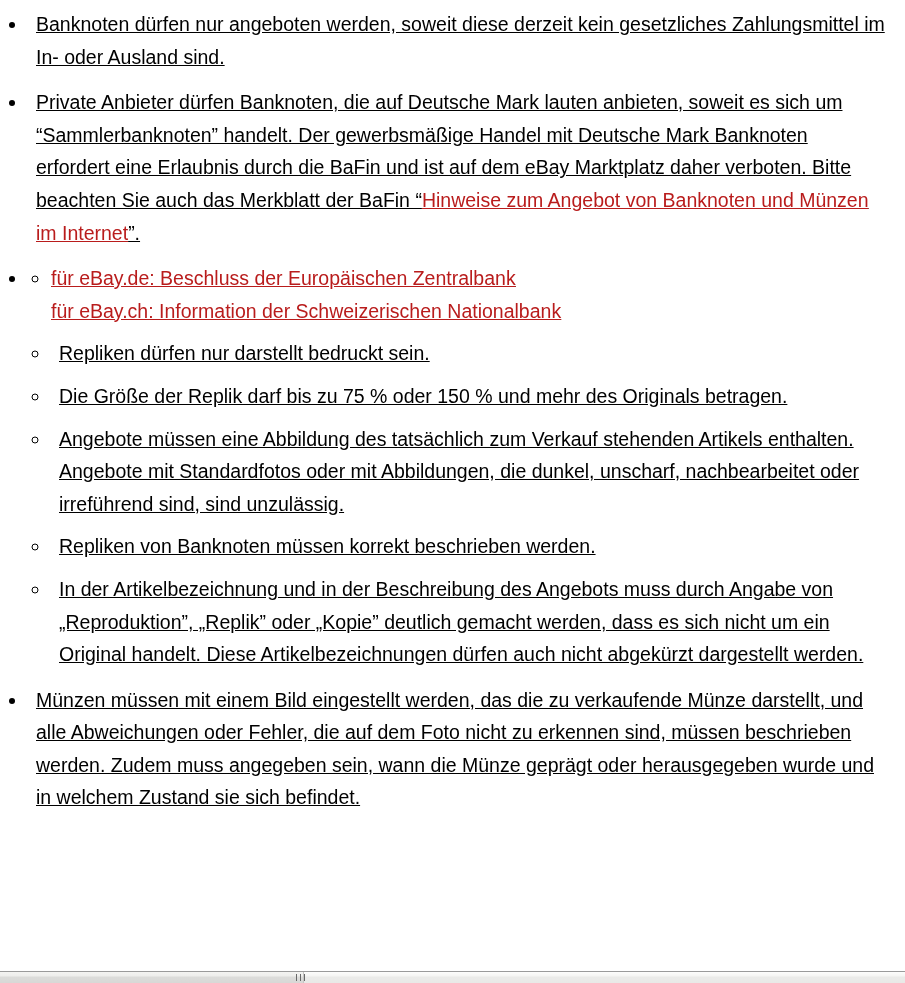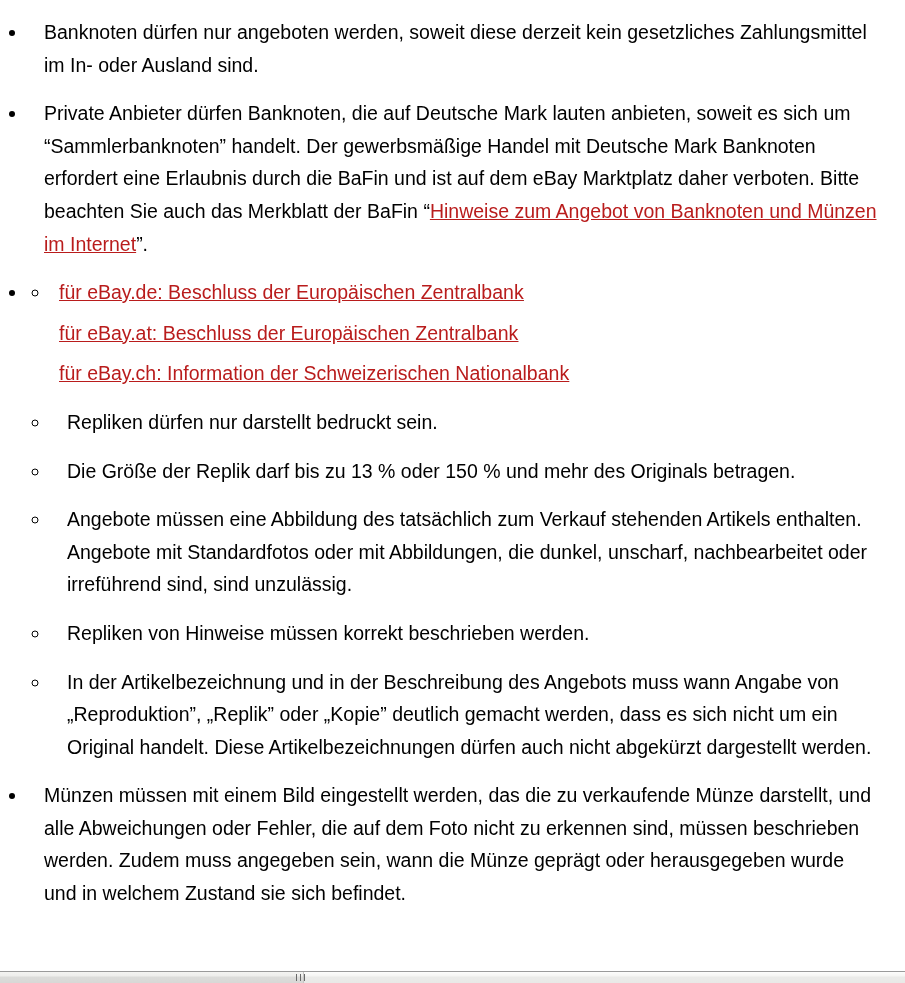--- a/index.html
+++ b/index.html
@@ -22,27 +22,27 @@
     padding: 0 12px 0 28px;
     list-style: disc;
   }
   ul.outer > li { margin-bottom: 13px; }
   ul.inner {
     margin: 2px 0 7px 0;
     padding: 0 0 0 23px;
     list-style: circle;
   }
   ul.inner > li { margin-bottom: 10px; }
-  p { margin: 16px; padding: 0; }
+  p { margin: 8px; padding: 0; text-decoration: underline; }
   .lnk {
     color: #b91c1c;
     text-decoration: underline;
     cursor: pointer;
   }
-  .linkline { margin: 8px; text-decoration: underline; }
+  .linkline { margin: 0; text-decoration: underline; }
   
   .bottom-bar {
     position: fixed;
     left: 0;
     bottom: 0;
     width: 905px;
     height: 11px;
     border-top: 1px solid #9a9a9a;
     background: linear-gradient(to bottom, #fdfdfc 0px, #f5f5f3 4px, #ebebe9 5px, #e9e9e7 11px);
   }
@@ -82,42 +82,41 @@
 
     <li>
       <p><span>Private Anbieter dürfen Banknoten, die auf Deutsche Mark lauten anbieten, soweit es sich um “Sammlerbanknoten” handelt. Der gewerbsmäßige Handel mit Deutsche Mark Banknoten erfordert eine Erlaubnis durch die BaFin und ist auf dem eBay Marktplatz daher verboten. Bitte beachten Sie auch das Merkblatt der BaFin “</span><a class="lnk">Hinweise zum Angebot von Banknoten und Münzen im Internet</a><span>”.</span></p>
     </li>
 
     <li>
       <ul class="inner">
 
         <li>
           <div class="linkline"><a class="lnk">für eBay.de: Beschluss der Europäischen Zentralbank</a></div>
-          <div class="linkline"><a class="lnk">für eBay.at: Beschluss der Europäischen Zentralbank</a></div>
           <div class="linkline"><a class="lnk">für eBay.ch: Information der Schweizerischen Nationalbank</a></div>
         </li>
 
         <li>
           <p>Repliken dürfen nur darstellt bedruckt sein.</p>
         </li>
 
         <li>
-          <p>Die Größe der Replik darf bis zu 13 % oder 150 % und mehr des Originals betragen.</p>
+          <p>Die Größe der Replik darf bis zu 75 % oder 150 % und mehr des Originals betragen.</p>
         </li>
 
         <li>
           <p>Angebote müssen eine Abbildung des tatsächlich zum Verkauf stehenden Artikels enthalten. Angebote mit Standardfotos oder mit Abbildungen, die dunkel, unscharf, nachbearbeitet oder irreführend sind, sind unzulässig.</p>
         </li>
 
         <li>
-          <p>Repliken von Hinweise müssen korrekt beschrieben werden.</p>
+          <p>Repliken von Banknoten müssen korrekt beschrieben werden.</p>
         </li>
 
         <li>
-          <p>In der Artikelbezeichnung und in der Beschreibung des Angebots muss wann Angabe von „Reproduktion”, „Replik” oder „Kopie” deutlich gemacht werden, dass es sich nicht um ein Original handelt. Diese Artikelbezeichnungen dürfen auch nicht abgekürzt dargestellt werden.</p>
+          <p>In der Artikelbezeichnung und in der Beschreibung des Angebots muss durch Angabe von „Reproduktion”, „Replik” oder „Kopie” deutlich gemacht werden, dass es sich nicht um ein Original handelt. Diese Artikelbezeichnungen dürfen auch nicht abgekürzt dargestellt werden.</p>
         </li>
 
       </ul>
     </li>
 
     <li>
       <p>Münzen müssen mit einem Bild eingestellt werden, das die zu verkaufende Münze darstellt, und alle Abweichungen oder Fehler, die auf dem Foto nicht zu erkennen sind, müssen beschrieben werden. Zudem muss angegeben sein, wann die Münze geprägt oder herausgegeben wurde und in welchem Zustand sie sich befindet.</p>
     </li>
 
   </ul>

